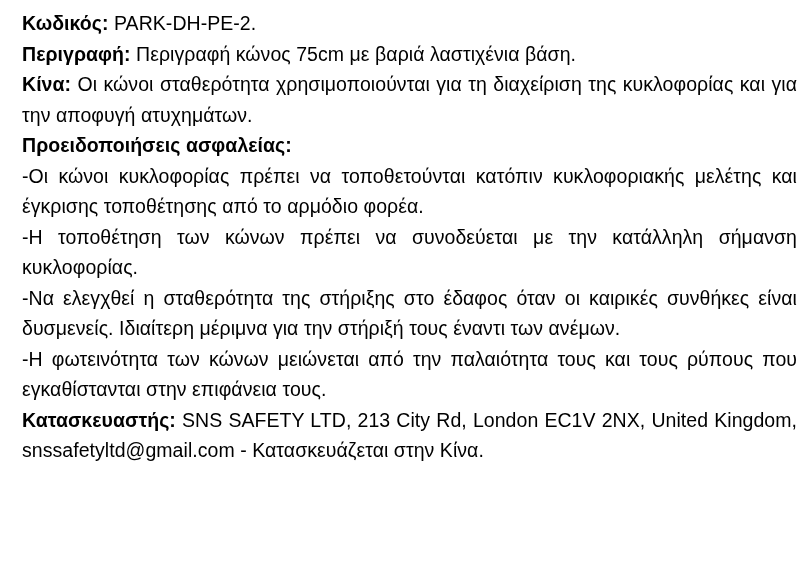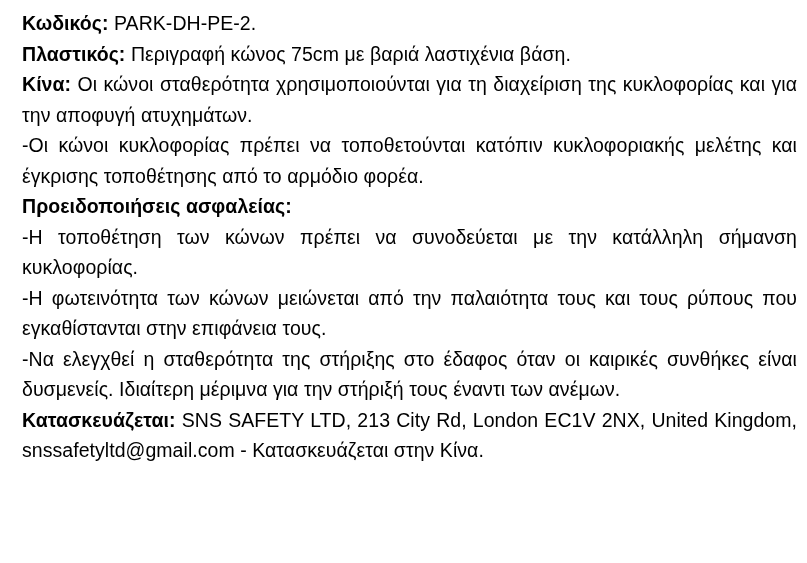--- a/index.html
+++ b/index.html
@@ -46,35 +46,35 @@
 </head>
 <body>
 
 <div class="page">
 
   <p class="line para">
     <span class="label">Κωδικός:</span><span class="value"> PARK-DH-PE-2.</span>
   </p>
 
   <p class="line para">
-    <span class="label">Πλαστικός:</span><span class="value"> Περιγραφή κώνος 75cm με βαριά λαστιχένια βάση.</span>
+    <span class="label">Περιγραφή:</span><span class="value"> Περιγραφή κώνος 75cm με βαριά λαστιχένια βάση.</span>
   </p>
 
 
   <p class="line para justify">
     <span class="label">Κίνα:</span><span class="value"> Οι κώνοι σταθερότητα χρησιμοποιούνται για τη διαχείριση της κυκλοφορίας και για την αποφυγή ατυχημάτων.</span>
   </p>
 
-  <p class="line para justify">-Οι κώνοι κυκλοφορίας πρέπει να τοποθετούνται κατόπιν κυκλοφοριακής μελέτης και έγκρισης τοποθέτησης από το αρμόδιο φορέα.</p>
-
   <p class="line para">
     <span class="label">Προειδοποιήσεις ασφαλείας:</span>
   </p>
+
+  <p class="line para justify">-Οι κώνοι κυκλοφορίας πρέπει να τοποθετούνται κατόπιν κυκλοφοριακής μελέτης και έγκρισης τοποθέτησης από το αρμόδιο φορέα.</p>
   <p class="line para justify">-Η τοποθέτηση των κώνων πρέπει να συνοδεύεται με την κατάλληλη σήμανση κυκλοφορίας.</p>
+  <p class="line para justify">-Να ελεγχθεί η σταθερότητα της στήριξης στο έδαφος όταν οι καιρικές συνθήκες είναι δυσμενείς. Ιδιαίτερη μέριμνα για την στήριξή τους έναντι των ανέμων.</p>
   <p class="line para justify">-Η φωτεινότητα των κώνων μειώνεται από την παλαιότητα τους και τους ρύπους που εγκαθίστανται στην επιφάνεια τους.</p>
-  <p class="line para justify">-Να ελεγχθεί η σταθερότητα της στήριξης στο έδαφος όταν οι καιρικές συνθήκες είναι δυσμενείς. Ιδιαίτερη μέριμνα για την στήριξή τους έναντι των ανέμων.</p>
 
 
   <p class="line para justify">
-    <span class="label">Κατασκευάζεται:</span><span class="value"> SNS SAFETY LTD, 213 City Rd, London EC1V 2NX, United Kingdom, snssafetyltd@gmail.com - Κατασκευάζεται στην Κίνα.</span>
+    <span class="label">Κατασκευαστής:</span><span class="value"> SNS SAFETY LTD, 213 City Rd, London EC1V 2NX, United Kingdom, snssafetyltd@gmail.com - Κατασκευάζεται στην Κίνα.</span>
   </p>
 
 </div>
 
 </body></html>

